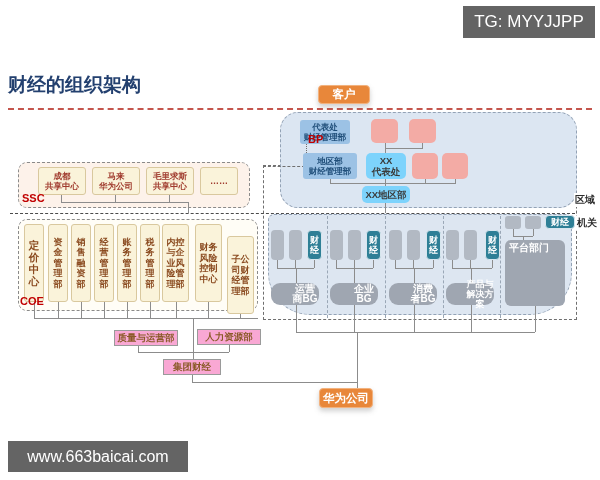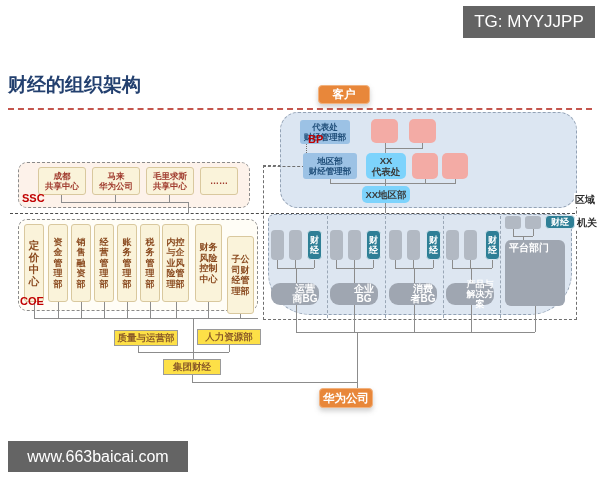--- a/index.html
+++ b/index.html
@@ -17,21 +17,21 @@
   .cream{background:#faf3da;border:1px solid #d9c89e;border-radius:3px;color:#a03b2e;z-index:4;}
   .coe-box{background:#faf3da;border:1px solid #d9c89e;border-radius:3px;color:#8a4a1f;
            font-size:9px;line-height:10.5px;font-weight:bold;z-index:4;}
   .blue-box{background:#9cc2e5;border-radius:3px;color:#1f4e79;font-size:8.5px;line-height:10px;font-weight:bold;z-index:4;}
   .pink{background:#f3aba5;border-radius:5px;z-index:4;}
   .pink-t{background:#7dd3fc;border-radius:5px;color:#3b3b3b;font-size:9.5px;line-height:11px;font-weight:bold;z-index:4;}
   .graybar{background:#b2b9c3;border-radius:4px;z-index:4;}
   .teal{background:#2e7f96;border:1px solid #d7e6ee;border-radius:4px;color:#ffffff;
         font-size:9px;line-height:10px;font-weight:bold;z-index:4;}
   .bgbox{background:#9fa6b1;border-radius:9px;color:#ffffff;font-weight:bold;font-size:10px;line-height:10px;z-index:4;padding-left:20px;}
-  .whitebox{background:#fde047;border:1px solid #9a9a9a;color:#8a5a28;font-size:9.5px;font-weight:bold;z-index:4;}
+  .whitebox{background:#f9a8d4;border:1px solid #9a9a9a;color:#8a5a28;font-size:9.5px;font-weight:bold;z-index:4;}
   .orange{background:#e8873a;border:1px solid #f2b27e;border-radius:4px;color:#ffffff;
           font-weight:bold;font-size:11.5px;z-index:5;box-shadow:0 3px 5px rgba(120,120,120,.35);}
   
   .lv{width:1px;background:#8c8c8c;z-index:3;}
   .lh{height:1px;background:#8c8c8c;z-index:3;}
   .lv-dot{width:0;border-left:1px dotted #6f6f6f;z-index:3;}
   .red-dash{height:0;border-top:2px dashed #c4554d;z-index:1;}
   .dd-line{height:0;border-top:1.5px dashed #4a4a4a;z-index:3;}
   .sep{width:0;border-left:1px dashed #9aa7b6;z-index:3;}
   .tag{font-size:10px;font-weight:bold;color:#2d2d2d;z-index:6;background:#ffffff;padding:0 1px;}

